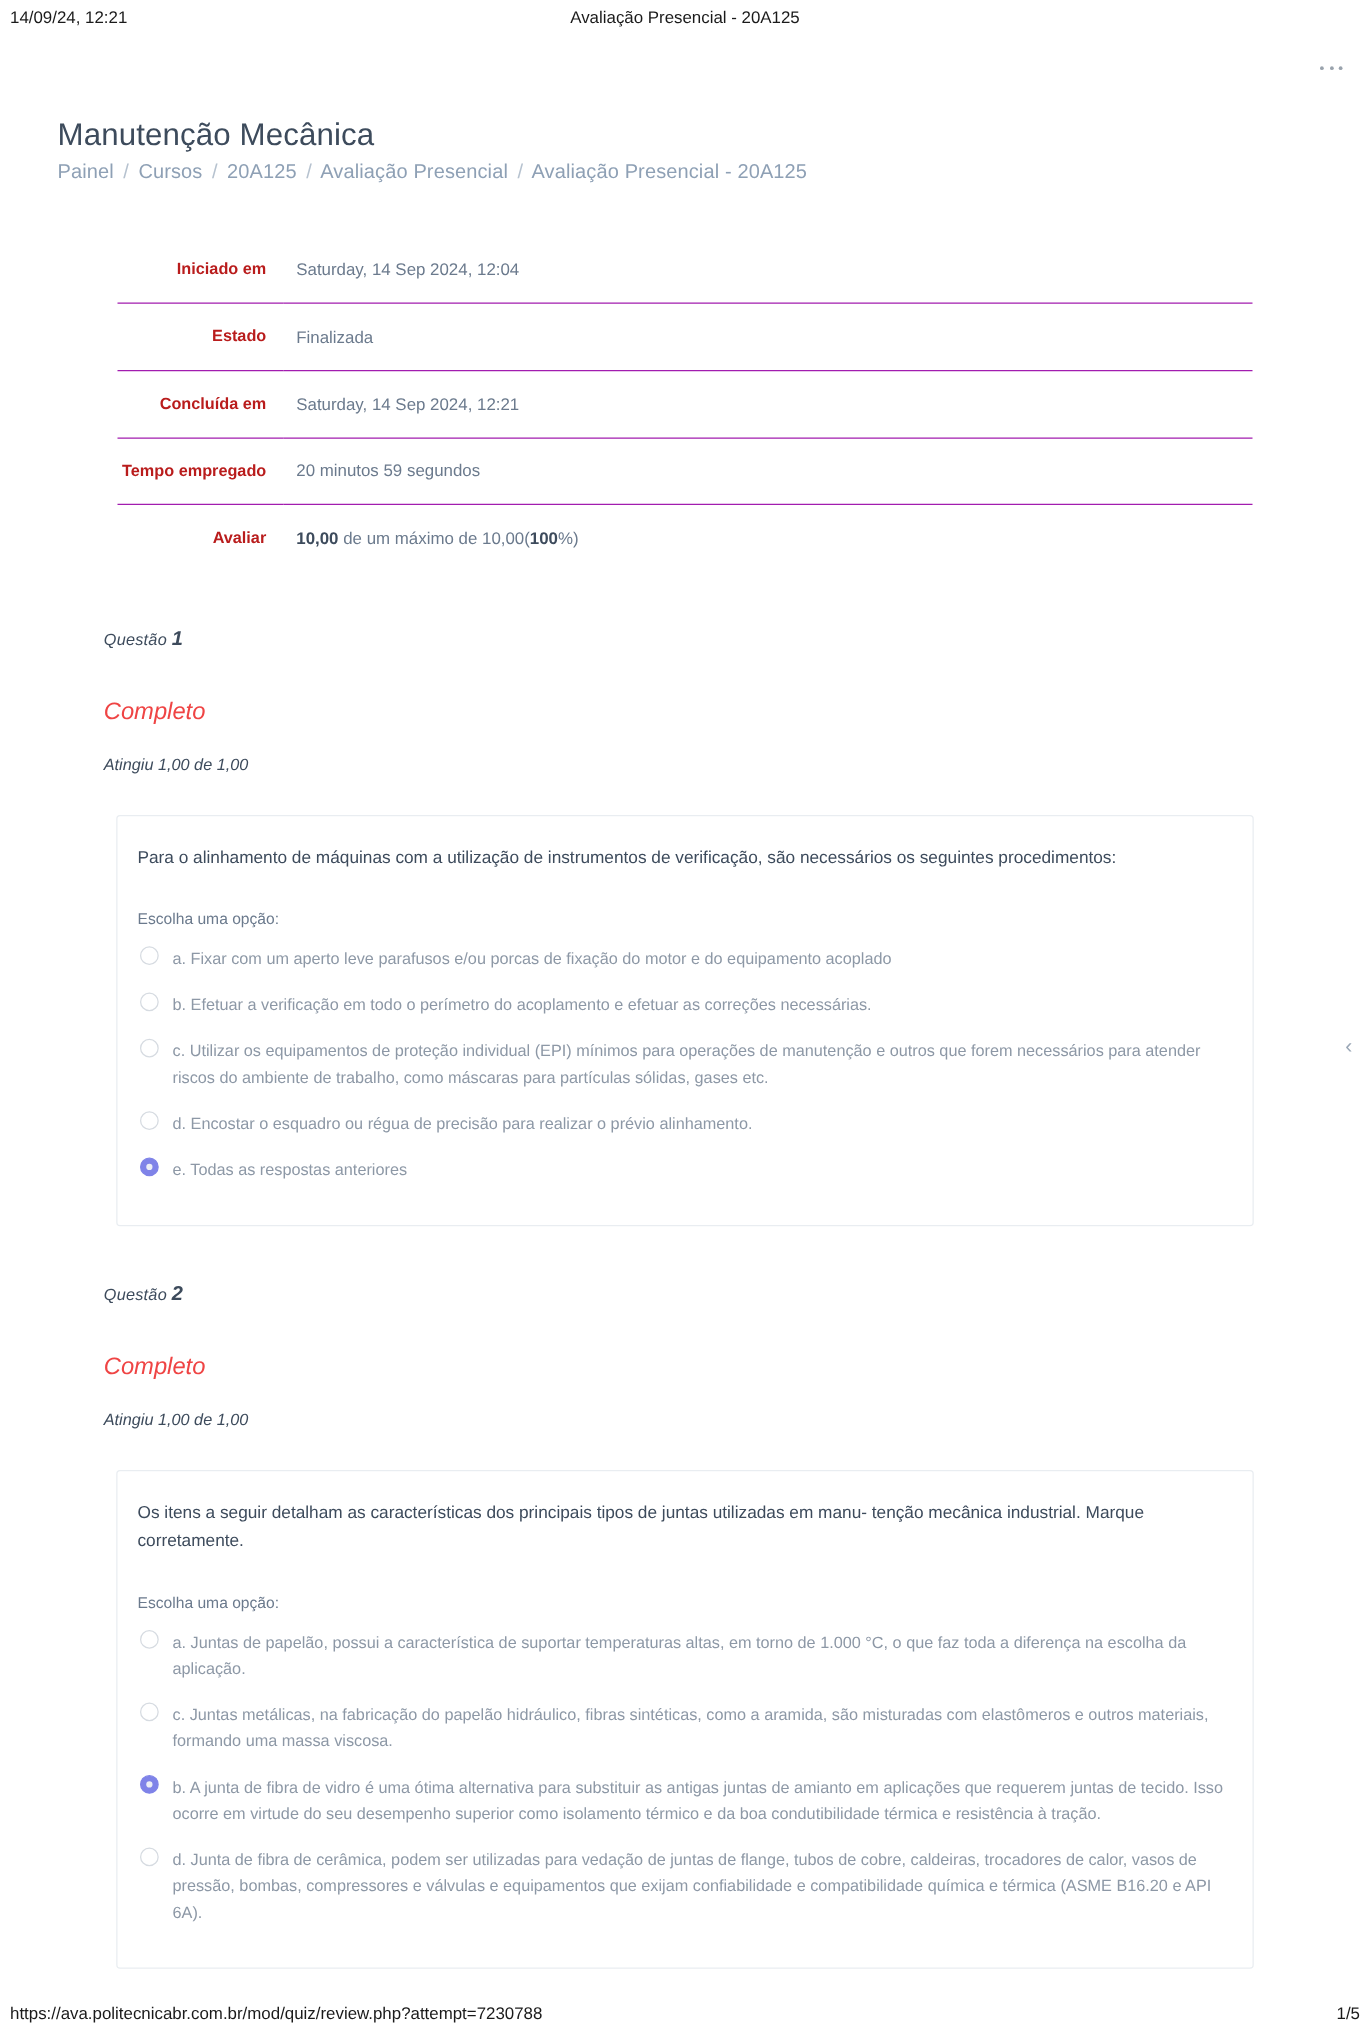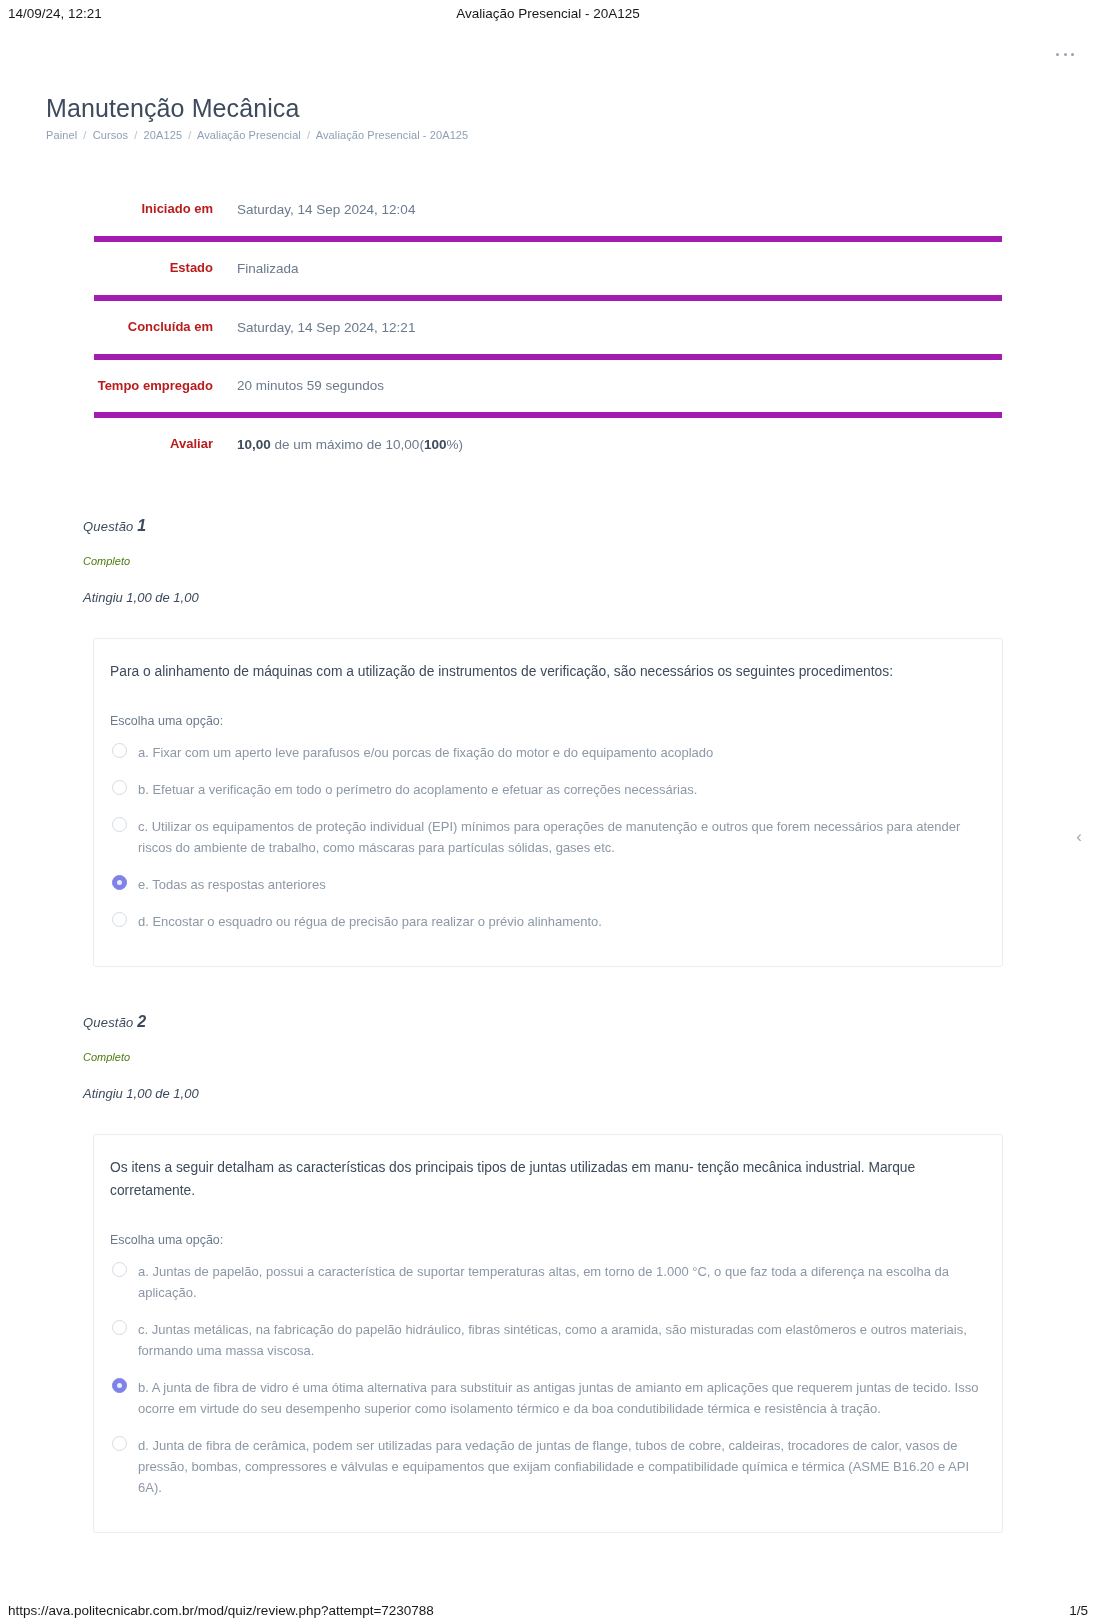--- a/index.html
+++ b/index.html
@@ -72,34 +72,34 @@
 
   .course-head { padding: 14px 0 0 46px; }
   .course-title {
     font-size: 25px;
     font-weight: 400;
     color: #3d4b5c;
     letter-spacing: .1px;
     margin: 0 0 6px 0;
   }
   .breadcrumb {
-    font-size: 11px;
+    font-size: 16px;
     color: #8ea0b5;
     letter-spacing: .1px;
   }
   .breadcrumb a { color: #8ea0b5; text-decoration: none; }
   .breadcrumb .sep { color: #b6c2cf; margin: 0 3px; }
 
   
   .summary {
     margin: 42px auto 0 auto;
     width: 908px;
     border-collapse: collapse;
   }
-  .summary tr { border-top: 6px solid #a21caf; }
+  .summary tr { border-top: 1px solid #a21caf; }
   .summary tr:first-child { border-top: none; }
   .summary th {
     width: 133px;
     text-align: right;
     vertical-align: middle;
     font-size: 13px;
     font-weight: 700;
     color: #b91c1c;
     padding: 17px 14px 17px 0;
     line-height: 1.45;
@@ -115,23 +115,23 @@
 
   
   .qinfo { padding-left: 83px; margin-top: 46px; font-style: italic; }
   .qinfo .qno {
     font-size: 13px;
     color: #3d4b5c;
     letter-spacing: .2px;
   }
   .qinfo .qno b { font-size: 16px; font-weight: 700; }
   .qinfo .qstate {
-    font-size: 11px;
-    color: #4d7c0f;
-    margin-top: 20px;
+    font-size: 19px;
+    color: #ef4444;
+    margin-top: 38px;
   }
   .qinfo .qmark {
     font-size: 13px;
     color: #3d4b5c;
     margin-top: 23px;
   }
 
   .qbox {
     margin: 33px auto 0 auto;
     width: 910px;
@@ -272,26 +272,26 @@
     </div>
     <div class="opt">
       <span class="radio"></span>
       <span class="opt-text">b. Efetuar a verificação em todo o perímetro do acoplamento e efetuar as correções necessárias.</span>
     </div>
     <div class="opt">
       <span class="radio"></span>
       <span class="opt-text">c. Utilizar os equipamentos de proteção individual (EPI) mínimos para operações de manutenção e outros que forem necessários para atender riscos do ambiente de trabalho, como máscaras para partículas sólidas, gases etc.</span>
     </div>
     <div class="opt">
+      <span class="radio"></span>
+      <span class="opt-text">d. Encostar o esquadro ou régua de precisão para realizar o prévio alinhamento.</span>
+    </div>
+    <div class="opt">
       <span class="radio checked"></span>
       <span class="opt-text">e. Todas as respostas anteriores</span>
-    </div>
-    <div class="opt">
-      <span class="radio"></span>
-      <span class="opt-text">d. Encostar o esquadro ou régua de precisão para realizar o prévio alinhamento.</span>
     </div>
   </div>
 
   <div class="qinfo">
     <div class="qno"><span>Questão</span> <b>2</b></div>
     <div class="qstate">Completo</div>
     <div class="qmark">Atingiu 1,00 de 1,00</div>
   </div>
 
   <div class="qbox">

